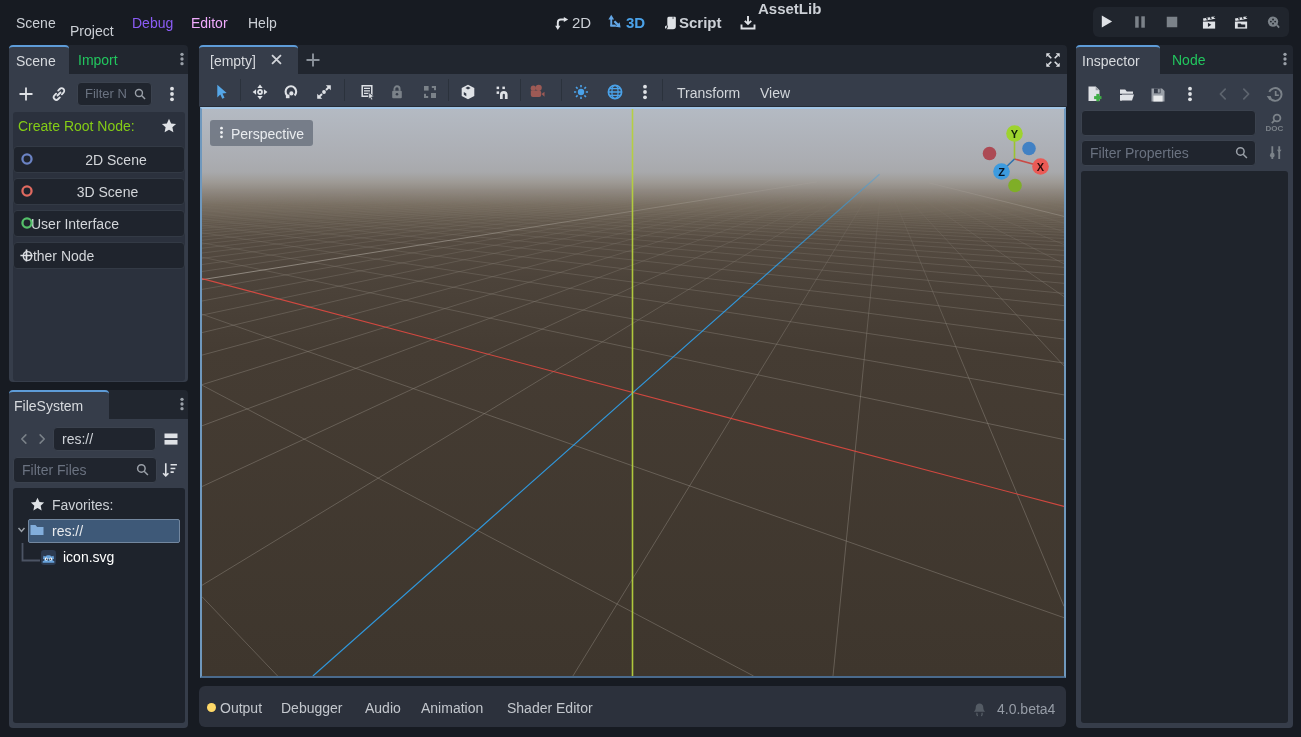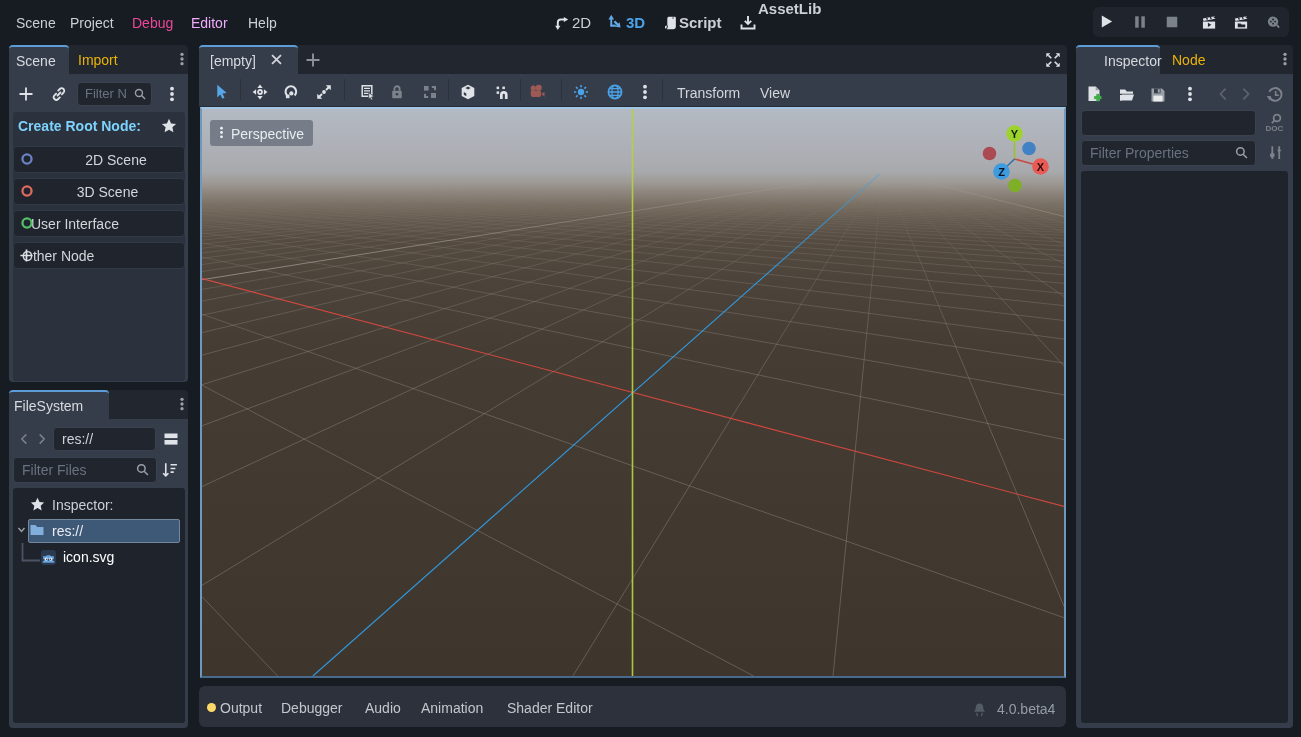--- a/index.html
+++ b/index.html
@@ -1,27 +1,27 @@
 <!DOCTYPE html>
 <html><head><meta charset="utf-8"><style>
 *{margin:0;padding:0;box-sizing:border-box}
 html,body{width:1301px;height:737px;background:#171b22;font-family:"Liberation Sans",sans-serif;overflow:hidden}
 body{position:relative;color:#ccd0d6;font-size:14px}
 .ab{position:absolute}
 .tabrow{background:#21262f;border-radius:4px 4px 0 0}
 .tab{position:absolute;top:0;bottom:0;background:#363d4a;border-radius:4px 4px 0 0;border-top:2px solid #5e9cd8;color:#d7dade;display:flex;align-items:center}
-.dim{color:#eab308}
+.dim{color:#22c55e}
 .panel{background:#363d4a}
 .inset{background:#20252e;border:1px solid #3b424e;border-radius:4px}
 .btn{position:absolute;background:#1f242d;border:1px solid #333a45;border-radius:4px;display:flex;align-items:center;color:#d3d6da}
 svg{display:block}
 </style></head><body>
 <div class="ab" style="left:16px;top:15px;color:#ccd0d6">Scene</div>
-<div class="ab" style="left:70px;top:15px;color:#ccd0d6">Project</div>
-<div class="ab" style="left:132px;top:15px;color:#ec4899">Debug</div>
+<div class="ab" style="left:70px;top:23px;color:#ccd0d6">Project</div>
+<div class="ab" style="left:132px;top:15px;color:#8b5cf6">Debug</div>
 <div class="ab" style="left:191px;top:15px;color:#f0abfc">Editor</div>
 <div class="ab" style="left:248px;top:15px;color:#ccd0d6">Help</div>
 <svg class="ab" style="left:554px;top:15px" width="16" height="16" viewBox="0 0 16 16">
     <path d="M3.8 11.5V7.5C3.8 5.6 4.9 4.5 6.8 4.5h4" fill="none" stroke="#dfe2e6" stroke-width="1.9"></path>
     <path d="M9.8 1.9l4.4 2.6-4.4 2.6z" fill="#dfe2e6"></path>
     <path d="M1.2 10.7h5.2L3.8 15z" fill="#dfe2e6"></path>
   </svg>
 <div class="ab" style="left:572px;top:14px;font-weight:normal;font-size:15px;color:#ccd0d6">2D</div>
 <svg class="ab" style="left:607px;top:14px" width="17" height="17" viewBox="0 0 16 16">
     <g fill="#64a8e8">
@@ -98,21 +98,21 @@
 <svg class="ab" style="left:133px;top:87px" width="14" height="14" viewBox="0 0 16 16">
     <circle cx="6.8" cy="6.8" r="4" fill="none" stroke="#9aa0a8" stroke-width="1.6"></circle>
     <path d="M9.8 9.8l4 4" stroke="#9aa0a8" stroke-width="1.6"></path>
   </svg>
 <svg class="ab" style="left:164px;top:86px" width="16" height="16" viewBox="0 0 16 16">
     <circle cx="8" cy="2.7" r="1.9" fill="#dfe2e6"></circle>
     <circle cx="8" cy="8" r="1.9" fill="#dfe2e6"></circle>
     <circle cx="8" cy="13.3" r="1.9" fill="#dfe2e6"></circle>
   </svg>
 <div class="ab" style="left:13px;top:112px;width:172px;height:269px;background:#2b313d;border-radius:3px"></div>
-<div class="ab" style="left:18px;top:118px;font-weight:bold;color:#7dd3fc">Create Root Node:</div>
+<div class="ab" style="left:18px;top:118px;font-weight:normal;color:#84cc16">Create Root Node:</div>
 <svg class="ab" style="left:161px;top:118px" width="16" height="16" viewBox="0 0 16 16">
     <path d="M8 0.8l2.1 4.6 5 .55-3.72 3.4 1.02 4.95L8 11.8l-4.4 2.5 1.02-4.95L.9 5.95l5-.55z" fill="#dfe2e6"></path>
   </svg>
 <div class="btn" style="left:13px;top:146px;width:172px;height:27px">
     <span style="flex:1;text-align:center;padding-left:34px">2D Scene</span>
   </div>
 <svg class="ab" style="left:20px;top:152px" width="14" height="14" viewBox="0 0 16 16">
     <circle cx="8" cy="8" r="5.2" fill="none" stroke="#6b83c4" stroke-width="2.6"></circle>
   </svg>
 <div class="btn" style="left:13px;top:178px;width:172px;height:27px">
@@ -160,21 +160,21 @@
 <svg class="ab" style="left:161px;top:461px" width="17" height="17" viewBox="0 0 16 16">
     <g stroke="#dfe2e6" stroke-width="1.5" fill="none">
       <path d="M4.5 2v12M2 11.5L4.5 14 7 11.5"></path>
       <path d="M9 3.5h6M9 7h4.5M9 10.5h3"></path>
     </g>
   </svg>
 <div class="ab" style="left:13px;top:488px;width:172px;height:235px;background:#1e232c;border-radius:3px"></div>
 <svg class="ab" style="left:30px;top:497px" width="15" height="15" viewBox="0 0 16 16">
     <path d="M8 0.8l2.1 4.6 5 .55-3.72 3.4 1.02 4.95L8 11.8l-4.4 2.5 1.02-4.95L.9 5.95l5-.55z" fill="#dfe2e6"></path>
   </svg>
-<div class="ab" style="left:52px;top:497px;color:#ccd0d5">Inspector:</div>
+<div class="ab" style="left:52px;top:497px;color:#ccd0d5">Favorites:</div>
 <div class="ab" style="left:28px;top:519px;width:152px;height:24px;background:#3e5978;border:1px solid #73879f;border-radius:2px"></div>
 <svg class="ab" style="left:17px;top:525px" width="12" height="12" viewBox="0 0 16 16">
     <path d="M2 4l4 4.5L10 4" fill="none" stroke="#9aa0a8" stroke-width="2"></path>
   </svg>
 <svg class="ab" style="left:29px;top:522px" width="16" height="16" viewBox="0 0 16 16">
     <path d="M1.5 3h5l1.6 2h6.4v8H1.5z" fill="#82aedc"></path>
   </svg>
 <div class="ab" style="left:52px;top:523px;color:#e9ebee">res://</div>
 <svg class="ab" style="left:0;top:0" width="60" height="580" viewBox="0 0 60 580">
     <path d="M22.5 543v17.5H40" fill="none" stroke="#4c5464" stroke-width="1.8"></path>
@@ -380,21 +380,21 @@
 <div class="ab" style="left:281px;top:700px;color:#c3c7cd">Debugger</div>
 <div class="ab" style="left:365px;top:700px;color:#c3c7cd">Audio</div>
 <div class="ab" style="left:421px;top:700px;color:#c3c7cd">Animation</div>
 <div class="ab" style="left:507px;top:700px;color:#c3c7cd">Shader Editor</div>
 <svg class="ab" style="left:972px;top:702px" width="15" height="15" viewBox="0 0 16 16">
     <path d="M8 1.5c2.6 0 4 1.8 4 4.2 0 3 1.3 4 1.9 4.6H2.1C2.7 9.7 4 8.7 4 5.7 4 3.3 5.4 1.5 8 1.5z" fill="#545b64"></path>
     <path d="M5.5 11.5c-.8 1.6-.1 3 .9 3M10.5 11.5c.8 1.6.1 3-.9 3" stroke="#545b64" stroke-width="1.4" fill="none"></path>
   </svg>
 <div class="ab" style="left:997px;top:701px;color:#969ca6">4.0.beta4</div>
 <div class="ab tabrow" style="left:1076px;top:45px;width:217px;height:29px"></div>
-<div class="tab" style="left:1076px;top:45px;width:84px;height:29px;padding-left:28px">Inspector</div>
+<div class="tab" style="left:1076px;top:45px;width:84px;height:29px;padding-left:6px">Inspector</div>
 <div class="ab dim" style="left:1172px;top:52px">Node</div>
 <svg class="ab" style="left:1278px;top:52px" width="14" height="14" viewBox="0 0 16 16">
     <circle cx="8" cy="2.7" r="1.9" fill="#9aa0a8"></circle>
     <circle cx="8" cy="8" r="1.9" fill="#9aa0a8"></circle>
     <circle cx="8" cy="13.3" r="1.9" fill="#9aa0a8"></circle>
   </svg>
 <div class="ab panel" style="left:1076px;top:74px;width:217px;height:654px;border-radius:0 0 4px 4px"></div>
 <svg class="ab" style="left:1086px;top:86px" width="16" height="16" viewBox="0 0 16 16">
     <path d="M2.5 0.5h7.2l3.8 3.8V15H2.5z" fill="#dfe2e6"></path>
     <path d="M9.7 0.5l3.8 3.8H9.7z" fill="#9ba0a6"></path>

